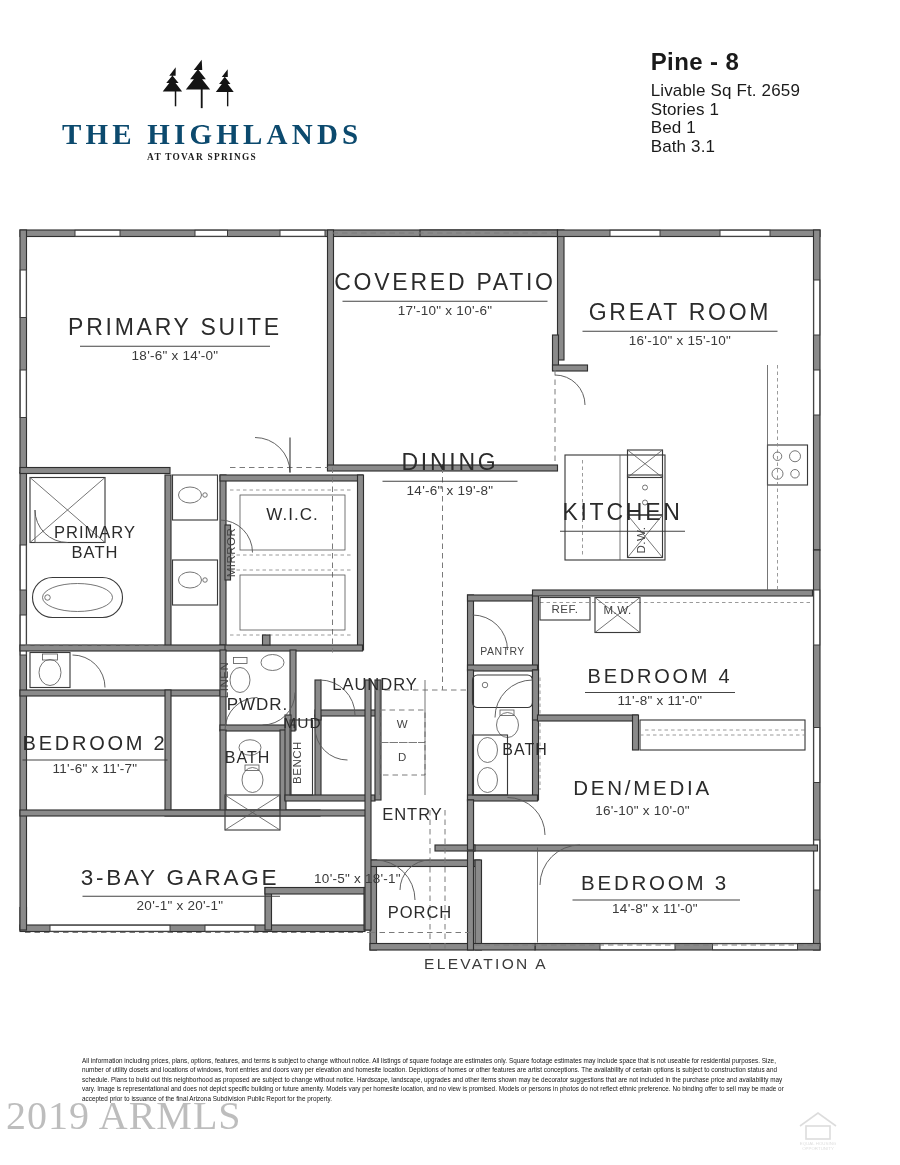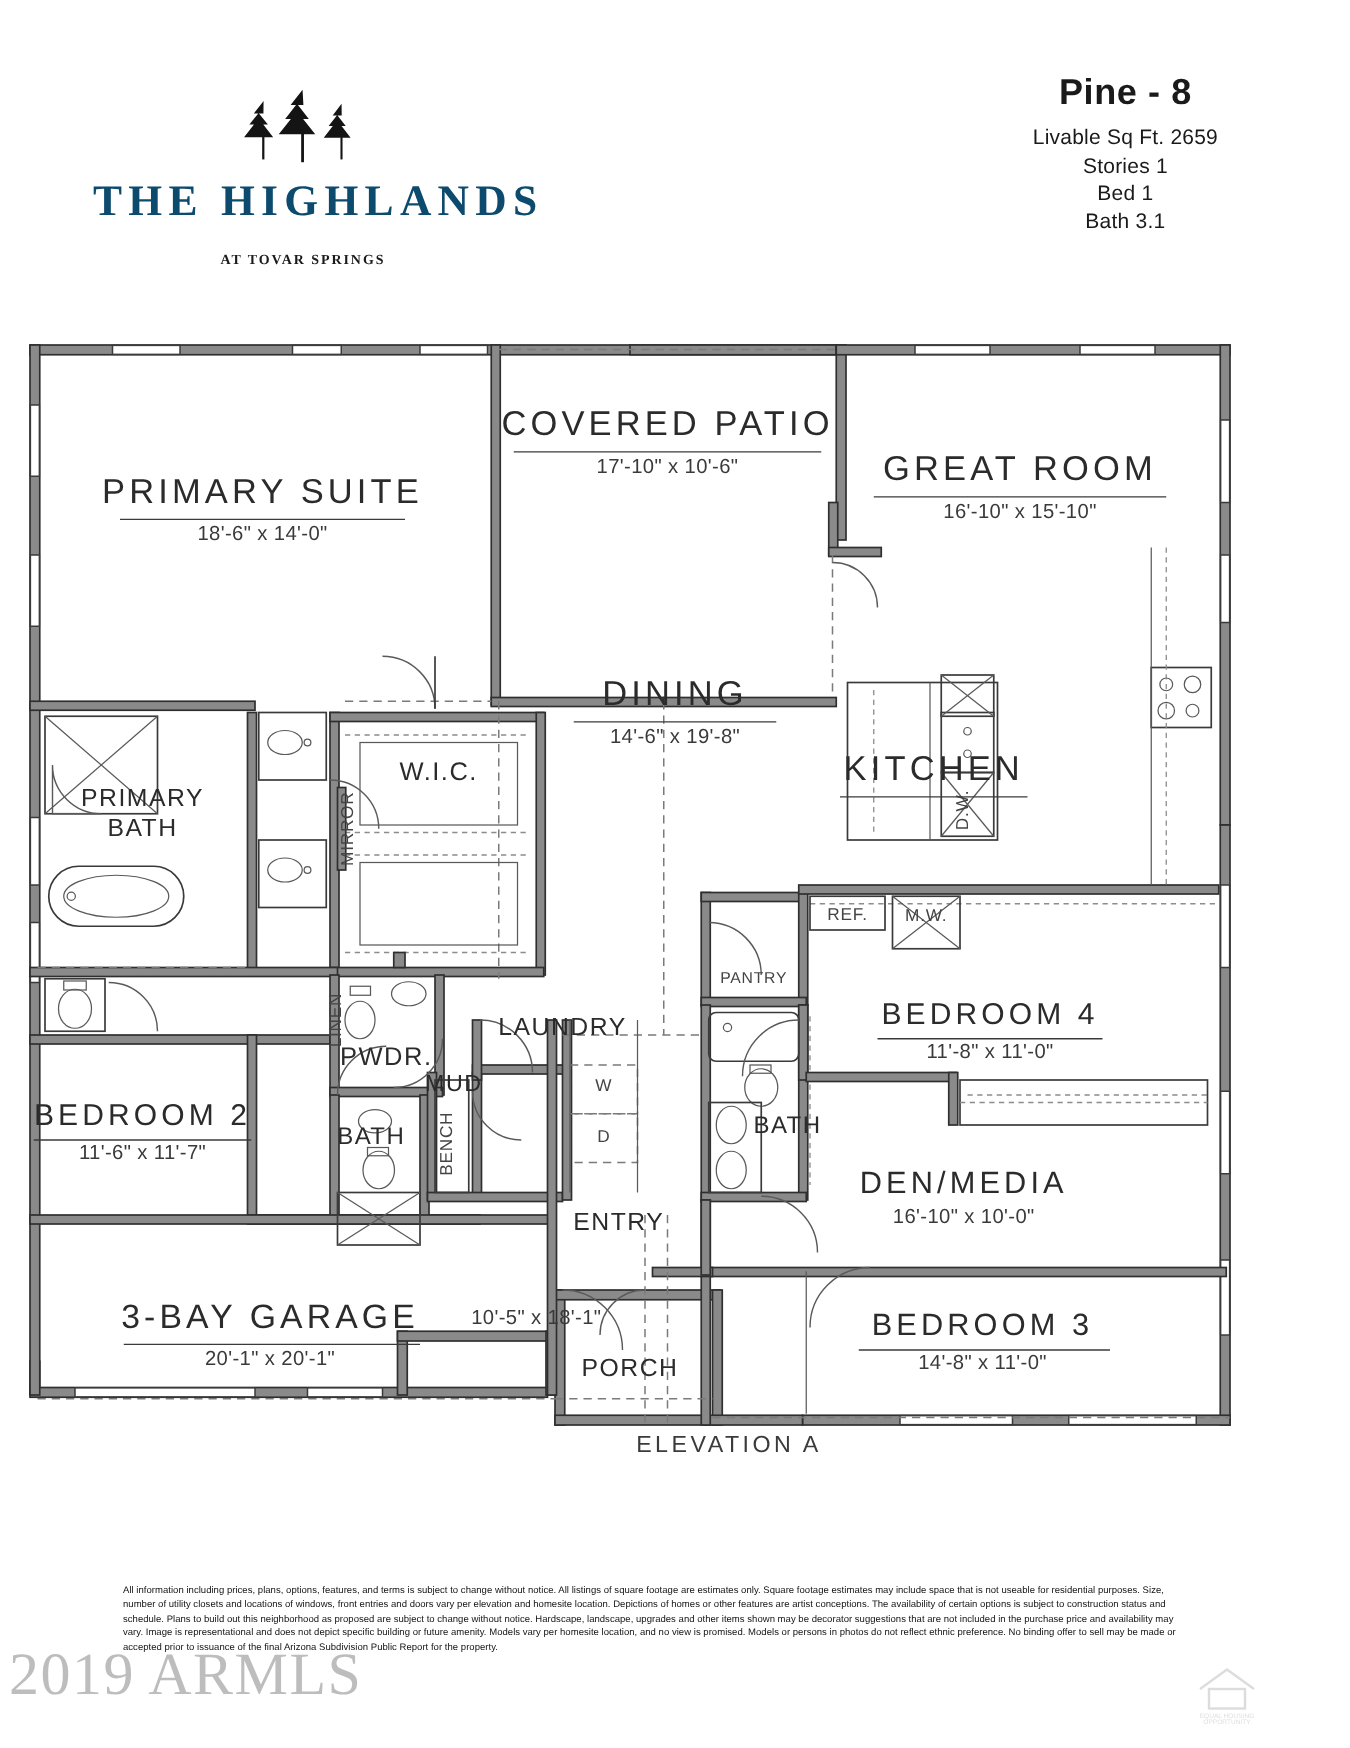--- a/index.html
+++ b/index.html
@@ -41,36 +41,36 @@
     color: #0c4a6e;
     white-space: nowrap;
     font-weight: bold;
   }
   #brand-sub {
     font-family: "Liberation Serif", serif;
     font-size: 9.3px;
     letter-spacing: 1.3px;
     font-weight: bold;
     color: #1b1b1b;
-    margin-top: 18px;
+    margin-top: 1px;
   }
 
   #plan-meta {
     position: absolute;
-    right: 88px; top: 48px;
-    text-align: center;
+    right: 100px; top: 48px;
+    text-align: left;
   }
   #plan-title {
     font-size: 24px;
     font-weight: bold;
     letter-spacing: 0.4px;
     margin-bottom: 6px;
   }
   .meta-line {
-    font-size: 14px;
+    font-size: 17px;
     line-height: 18.5px;
     letter-spacing: 0.15px;
   }
 
   
   #floorplan-wrap {
     position: absolute;
     left: 0; top: 215px;
     width: 900px;
     height: 790px;

